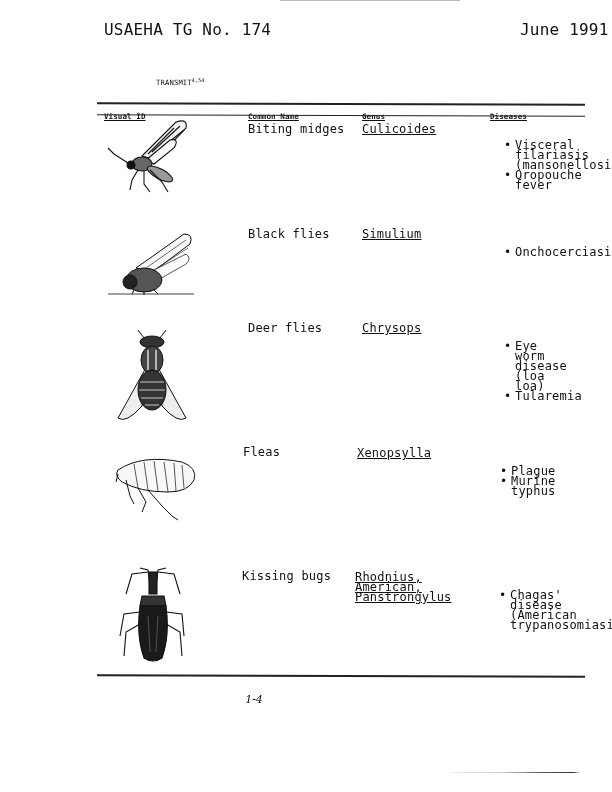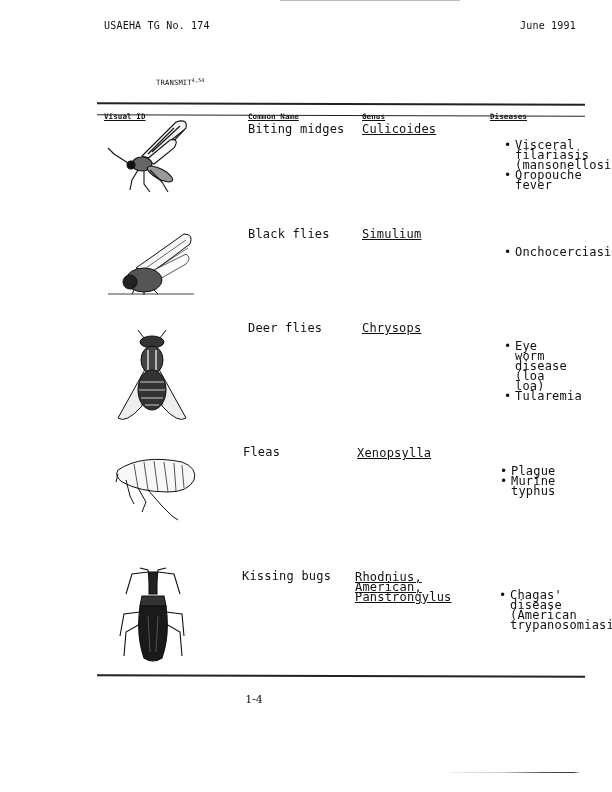--- a/index.html
+++ b/index.html
@@ -1,40 +1,40 @@
 <!DOCTYPE html>
 <html><head>
   <meta charset="utf-8">
   <style>
     html, body { margin: 0; padding: 0; background: #ffffff; }
     body { width: 612px; height: 792px; position: relative; overflow: hidden; color: #111; font-family: "DejaVu Sans Mono", "Liberation Mono", monospace; }
     .abs { position: absolute; }
     .topline { left: 280px; top: 0; width: 180px; height: 1px; background: #bbb; }
-    .hdr { font-size: 10px; top: 20px; letter-spacing: 0.2px; }
+    .hdr { font-size: 16px; top: 20px; letter-spacing: 0.2px; }
     .hdr-left { left: 104px; }
     .hdr-right { left: 520px; }
     .caption { left: 104px; top: 76px; font-size: 7.2px; line-height: 9px; letter-spacing: 0.15px; }
     .caption .indent { padding-left: 52px; display: block; }
     .caption sup { font-size: 5px; vertical-align: 3px; }
     .rule { left: 97px; width: 488px; height: 1.5px; background: #222; transform: rotate(0.15deg); }
     .rule-top { top: 103px; }
     .rule-head { top: 115px; height: 1px; }
     .rule-bottom { top: 675px; height: 1.5px; }
     .colhead { top: 105px; font-size: 7.5px; font-weight: bold; text-decoration: underline; letter-spacing: 0.1px; margin-top: 7px; }
     .ch-visual { left: 104px; }
     .ch-common { left: 248px; }
     .ch-genus { left: 362px; }
     .ch-dis { left: 490px; }
     .cell { font-size: 12px; line-height: 10px; letter-spacing: 0.2px; }
     .genus { text-decoration: underline; }
     .dis ul { list-style: none; margin: 16px; padding: 0; }
     .dis li { position: relative; padding-left: 11px; }
     .dis li::before { content: "\2022"; position: absolute; left: 0; top: 0; }
     .insect { position: absolute; }
-    .pageno { left: 0; width: 508px; text-align: center; top: 693px; font-size: 11px; font-family: "DejaVu Serif", serif; }
+    .pageno { left: 0; width: 508px; text-align: center; top: 693px; font-size: 11px; font-family: "DejaVu Serif", serif; font-style: italic; }
     .scan { left: 450px; top: 772px; width: 130px; height: 1px; background: linear-gradient(to right, #eee, #ccc 40%, #555 70%, #333 95%, #fff); }
   </style>
 </head>
 <body>
 
 <div class="abs topline"></div>
 
 <div class="abs hdr hdr-left">USAEHA TG No. 174</div>
 <div class="abs hdr hdr-right">June 1991</div>
 

